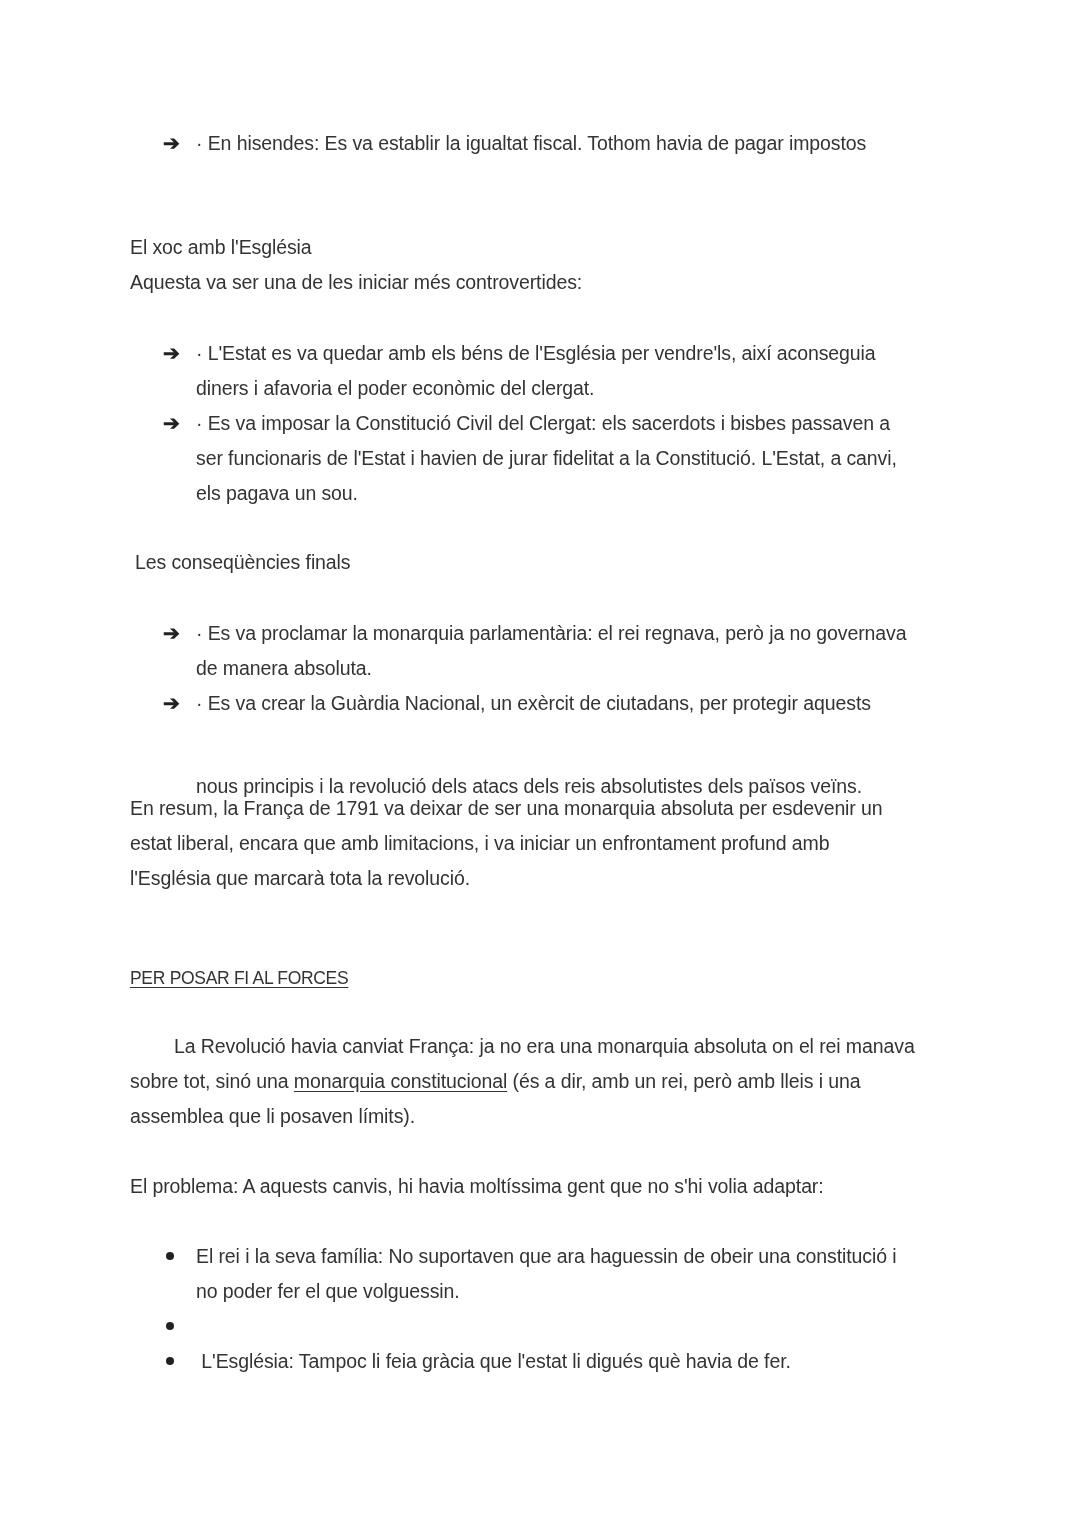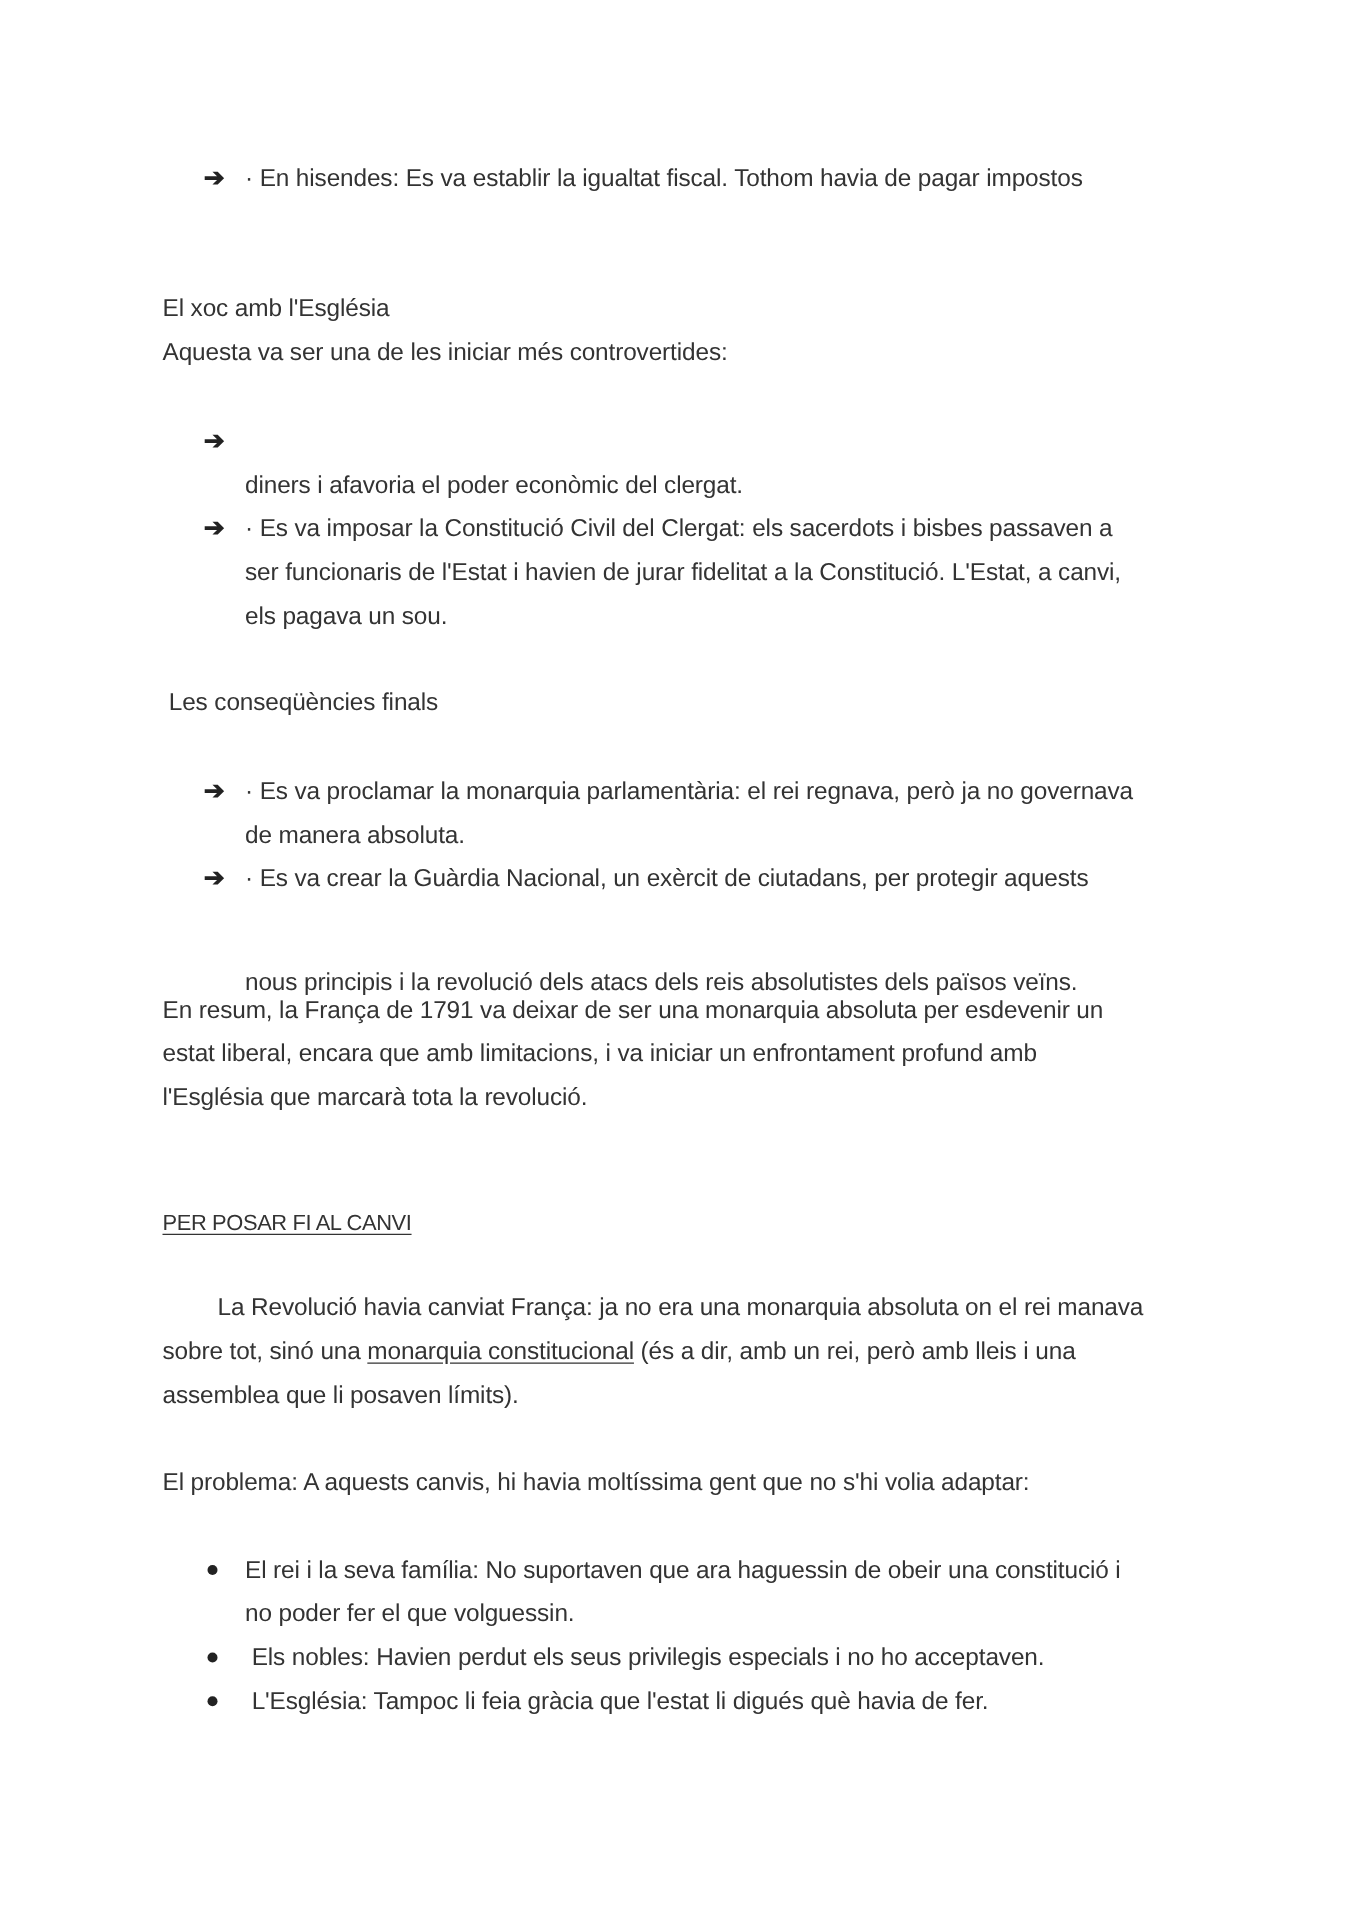--- a/index.html
+++ b/index.html
@@ -59,20 +59,21 @@
 
 <div class="page">
 
   <div class="arrow" style="left:163px; top:131px;">➔</div>
   <div class="line" style="left:196px; top:131px;">· En hisendes: Es va establir la igualtat fiscal. Tothom havia de pagar impostos</div>
 
   <div class="line" style="left:130px; top:235px;">El xoc amb l'Església</div>
   <div class="line" style="left:130px; top:270px;">Aquesta va ser una de les iniciar més controvertides:</div>
 
   <div class="arrow" style="left:163px; top:341px;">➔</div>
+  <div class="line" style="left:196px; top:341px;">· L'Estat es va quedar amb els béns de l'Església per vendre'ls, així aconseguia</div>
   <div class="line" style="left:196px; top:376px;">diners i afavoria el poder econòmic del clergat.</div>
 
   <div class="arrow" style="left:163px; top:411px;">➔</div>
   <div class="line" style="left:196px; top:411px;">· Es va imposar la Constitució Civil del Clergat: els sacerdots i bisbes passaven a</div>
   <div class="line" style="left:196px; top:446px;">ser funcionaris de l'Estat i havien de jurar fidelitat a la Constitució. L'Estat, a canvi,</div>
   <div class="line" style="left:196px; top:481px;">els pagava un sou.</div>
 
   <div class="line" style="left:135px; top:550px;">Les conseqüències finals</div>
 
   <div class="arrow" style="left:163px; top:621px;">➔</div>
@@ -80,31 +81,30 @@
   <div class="line" style="left:196px; top:656px;">de manera absoluta.</div>
 
   <div class="arrow" style="left:163px; top:691px;">➔</div>
   <div class="line" style="left:196px; top:691px;">· Es va crear la Guàrdia Nacional, un exèrcit de ciutadans, per protegir aquests</div>
   <div class="line" style="left:196px; top:726px;margin-top:48px;">nous principis i la revolució dels atacs dels reis absolutistes dels països veïns.</div>
 
   <div class="line" style="left:130px; top:796px;">En resum, la França de 1791 va deixar de ser una monarquia absoluta per esdevenir un</div>
   <div class="line" style="left:130px; top:831px;">estat liberal, encara que amb limitacions, i va iniciar un enfrontament profund amb</div>
   <div class="line" style="left:130px; top:866px;">l'Església que marcarà tota la revolució.</div>
 
-  <div class="line heading-ul" style="left:130px; top:966px;">PER POSAR FI AL CANVI</div>
+  <div class="line heading-ul" style="left:130px; top:966px;">PER POSAR FI AL FORCES</div>
 
   <div class="line" style="left:130px; top:1034px;margin-left:44px;">La Revolució havia canviat França: ja no era una monarquia absoluta on el rei manava</div>
   <div class="line" style="left:130px; top:1069px;"><span>sobre tot, sinó una </span><span class="uline">monarquia constitucional</span><span> (és a dir, amb un rei, però amb lleis i una</span></div>
   <div class="line" style="left:130px; top:1174px;">El problema: A aquests canvis, hi havia moltíssima gent que no s'hi volia adaptar:</div>
 
   <div class="line" style="left:130px; top:1104px;">assemblea que li posaven límits).</div>
 
   <div class="dot" style="left:166px; top:1252px;"></div>
   <div class="line" style="left:196px; top:1244px;">El rei i la seva família: No suportaven que ara haguessin de obeir una constitució i</div>
   <div class="line" style="left:196px; top:1279px;">no poder fer el que volguessin.</div>
 
   <div class="dot" style="left:166px; top:1322px;"></div>
-  <div class="line" style="left:196px; top:1314px; white-space:pre;"> Els nobles: Havien perdut els seus privilegis especials i no ho acceptaven.</div>
 
   <div class="dot" style="left:166px; top:1357px;"></div>
   <div class="line" style="left:196px; top:1349px; white-space:pre;"> L'Església: Tampoc li feia gràcia que l'estat li digués què havia de fer.</div>
 
 </div>
 
 </body></html>

